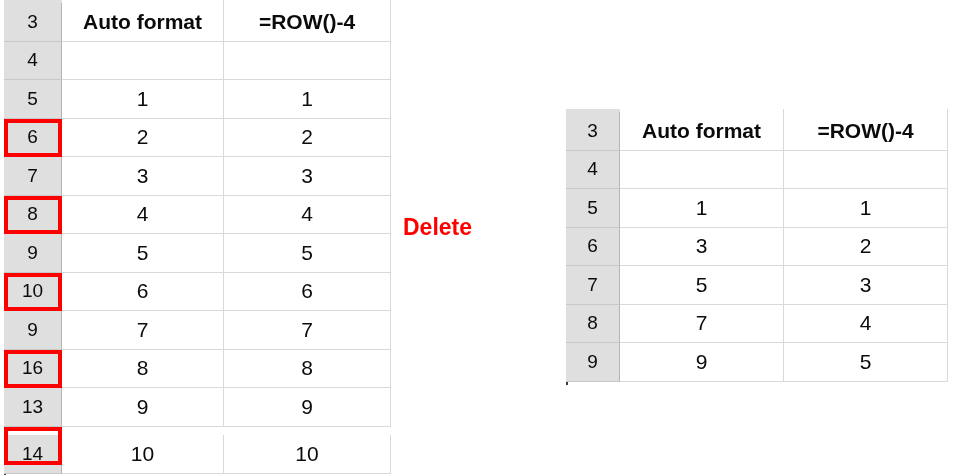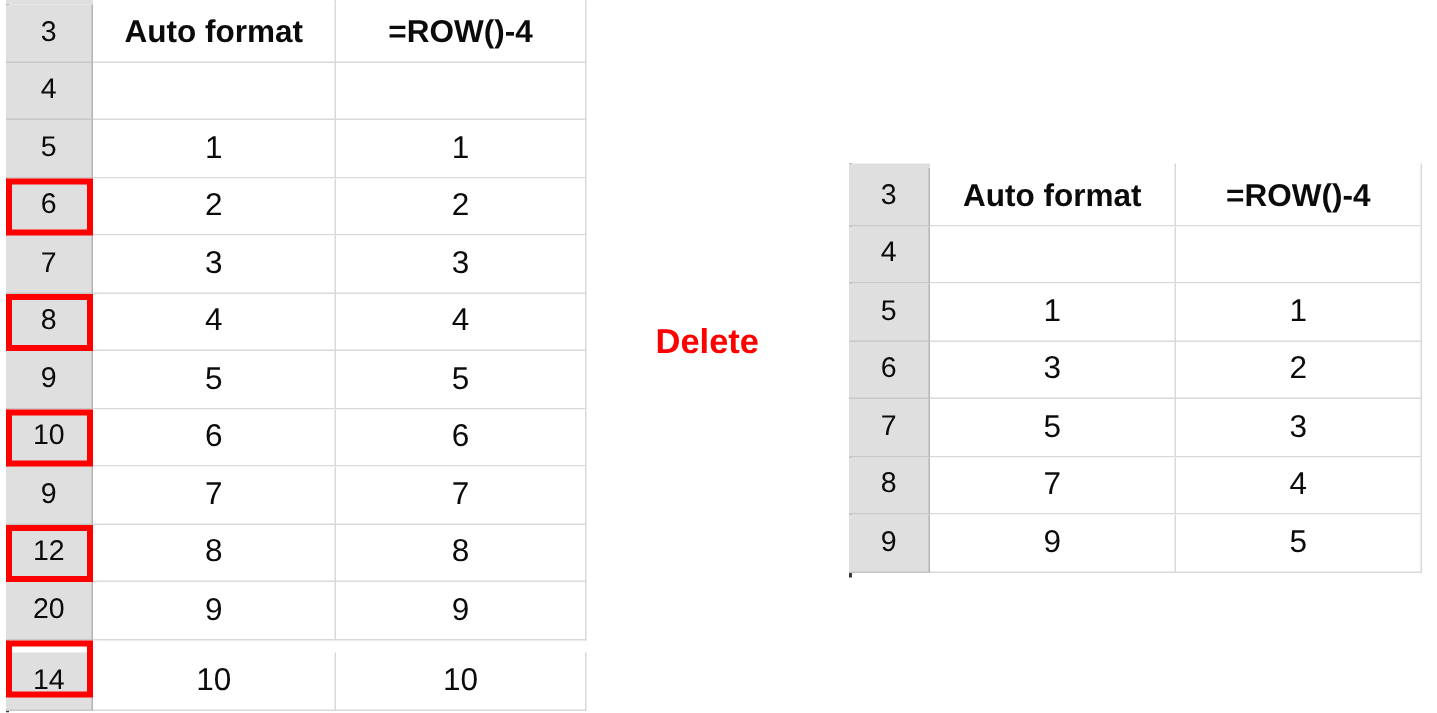--- a/index.html
+++ b/index.html
@@ -80,21 +80,20 @@
 
   
   .annotation {
     position: absolute;
     color: #ff0000;
     font-weight: bold;
     font-size: 23px;
     line-height: 30px;
     font-family: "Liberation Sans", sans-serif;
     white-space: nowrap;
-    margin-left: 34px;
   }
   .annotation .ann-line { display: block; }
 
   
   .sliver {
     position: absolute;
     left: 0;
     top: 0;
     height: 3px;
     box-sizing: border-box;
@@ -152,26 +151,26 @@
         <div class="rowhdr" style="width: 58px; height: 38.5px;">10</div>
         <div class="cell" style="width: 162px; height: 38.5px;">6</div>
         <div class="cell" style="width: 167px; height: 38.5px;">6</div>
       </div>
       <div class="grid-row" style="height: 38.5px;">
         <div class="rowhdr" style="width: 58px; height: 38.5px;">9</div>
         <div class="cell" style="width: 162px; height: 38.5px;">7</div>
         <div class="cell" style="width: 167px; height: 38.5px;">7</div>
       </div>
       <div class="grid-row" style="height: 38.5px;">
-        <div class="rowhdr" style="width: 58px; height: 38.5px;">12</div>
+        <div class="rowhdr" style="width: 58px; height: 38.5px;">16</div>
         <div class="cell" style="width: 162px; height: 38.5px;">8</div>
         <div class="cell" style="width: 167px; height: 38.5px;">8</div>
       </div>
       <div class="grid-row" style="height: 38.5px;">
-        <div class="rowhdr" style="width: 58px; height: 38.5px;">20</div>
+        <div class="rowhdr" style="width: 58px; height: 38.5px;">13</div>
         <div class="cell" style="width: 162px; height: 38.5px;">9</div>
         <div class="cell" style="width: 167px; height: 38.5px;">9</div>
       </div>
       <div class="grid-row" style="height: 56px; align-items: center;">
         <div class="rowhdr" style="width: 58px; height: 38.5px;">14</div>
         <div class="cell" style="width: 162px; height: 38.5px;">10</div>
         <div class="cell" style="width: 167px; height: 38.5px;">10</div>
       </div>
     </div>
 <div class="hl-box" style="left: 0px; top: 118.5px; width: 58px; height: 38.5px; position: absolute;"></div>

